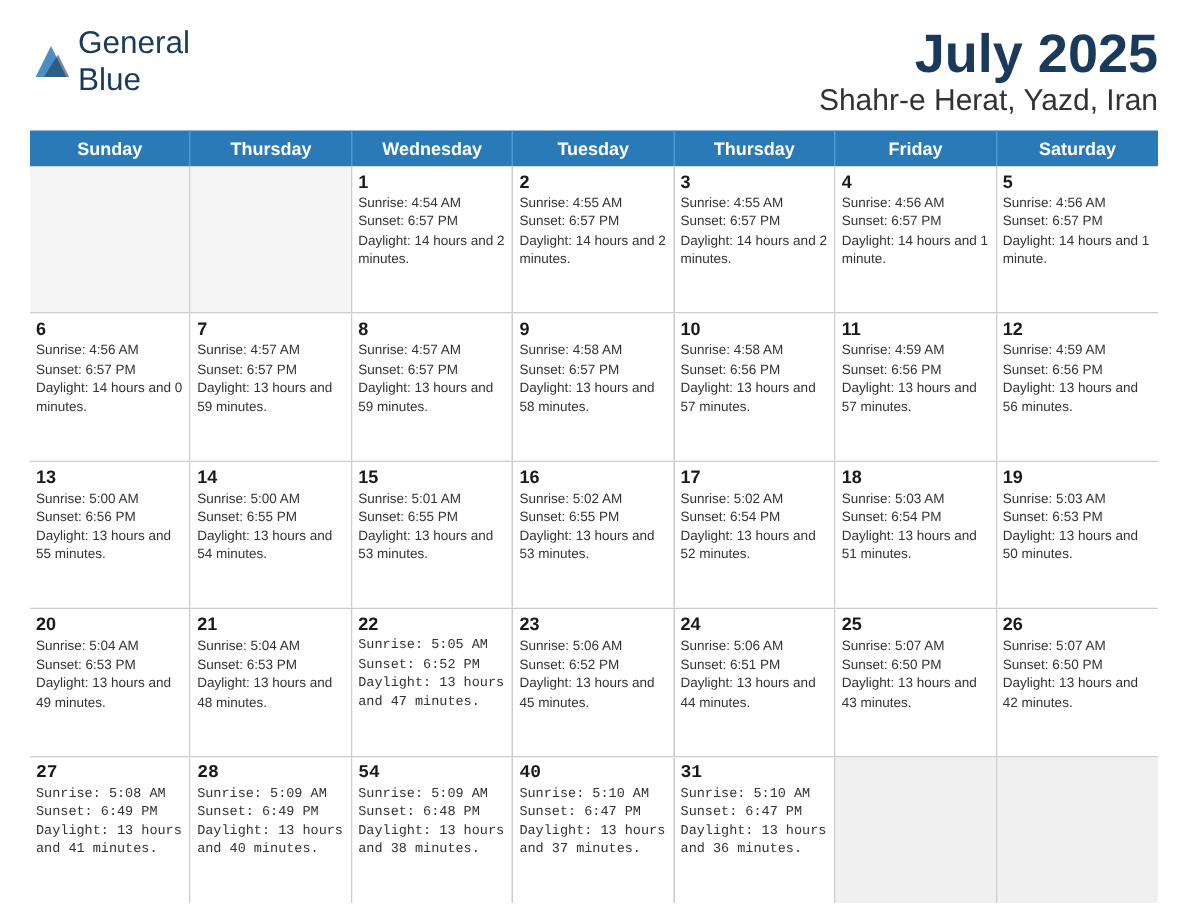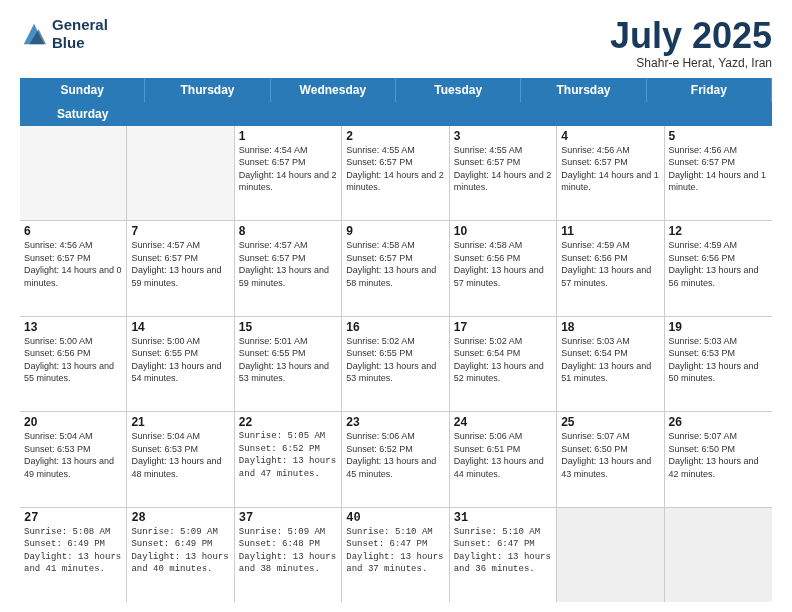--- a/index.html
+++ b/index.html
@@ -22,50 +22,50 @@
       align-items: flex-start;
       justify-content: space-between;
       margin-bottom: 8px;
     }
     .logo {
       display: flex;
       align-items: center;
       gap: 4px;
     }
     .logo-text {
-      font-size: 15px;
-      font-weight: bold;
+      font-size: 21px;
+      font-weight: normal;
       color: #1a3a5c;
       line-height: 1.2;
     }
     .logo-icon {
       width: 28px;
       height: 28px;
     }
     .title-block {
       text-align: right;
     }
     .main-title {
       font-size: 36px;
       font-weight: bold;
       color: #1a3a5c;
       line-height: 1.1;
     }
     .subtitle {
-      font-size: 12px;
+      font-size: 20px;
       color: #333;
     }
     .calendar {
       flex: 1;
       display: flex;
       flex-direction: column;
     }
     .cal-header {
       display: grid;
-      grid-template-columns: repeat(6, 1fr);
+      grid-template-columns: repeat(7, 1fr);
       background: #2a7ab8;
     }
     .cal-header-cell {
       color: #fff;
       font-size: 12px;
       font-weight: bold;
       text-align: center;
       padding: 5px 2px;
       border-right: 1px solid #4a9ad4;
     }
@@ -310,21 +310,21 @@
 Sunset: 6:49 PM
 Daylight: 13 hours and 41 minutes.</div>
           </div>
           <div class="cal-cell">
             <div class="day-num">28</div>
             <div class="cell-info" style="white-space: pre-line;">Sunrise: 5:09 AM
 Sunset: 6:49 PM
 Daylight: 13 hours and 40 minutes.</div>
           </div>
           <div class="cal-cell">
-            <div class="day-num">37</div>
+            <div class="day-num">54</div>
             <div class="cell-info" style="white-space: pre-line;">Sunrise: 5:09 AM
 Sunset: 6:48 PM
 Daylight: 13 hours and 38 minutes.</div>
           </div>
           <div class="cal-cell">
             <div class="day-num">40</div>
             <div class="cell-info" style="white-space: pre-line;">Sunrise: 5:10 AM
 Sunset: 6:47 PM
 Daylight: 13 hours and 37 minutes.</div>
           </div>

